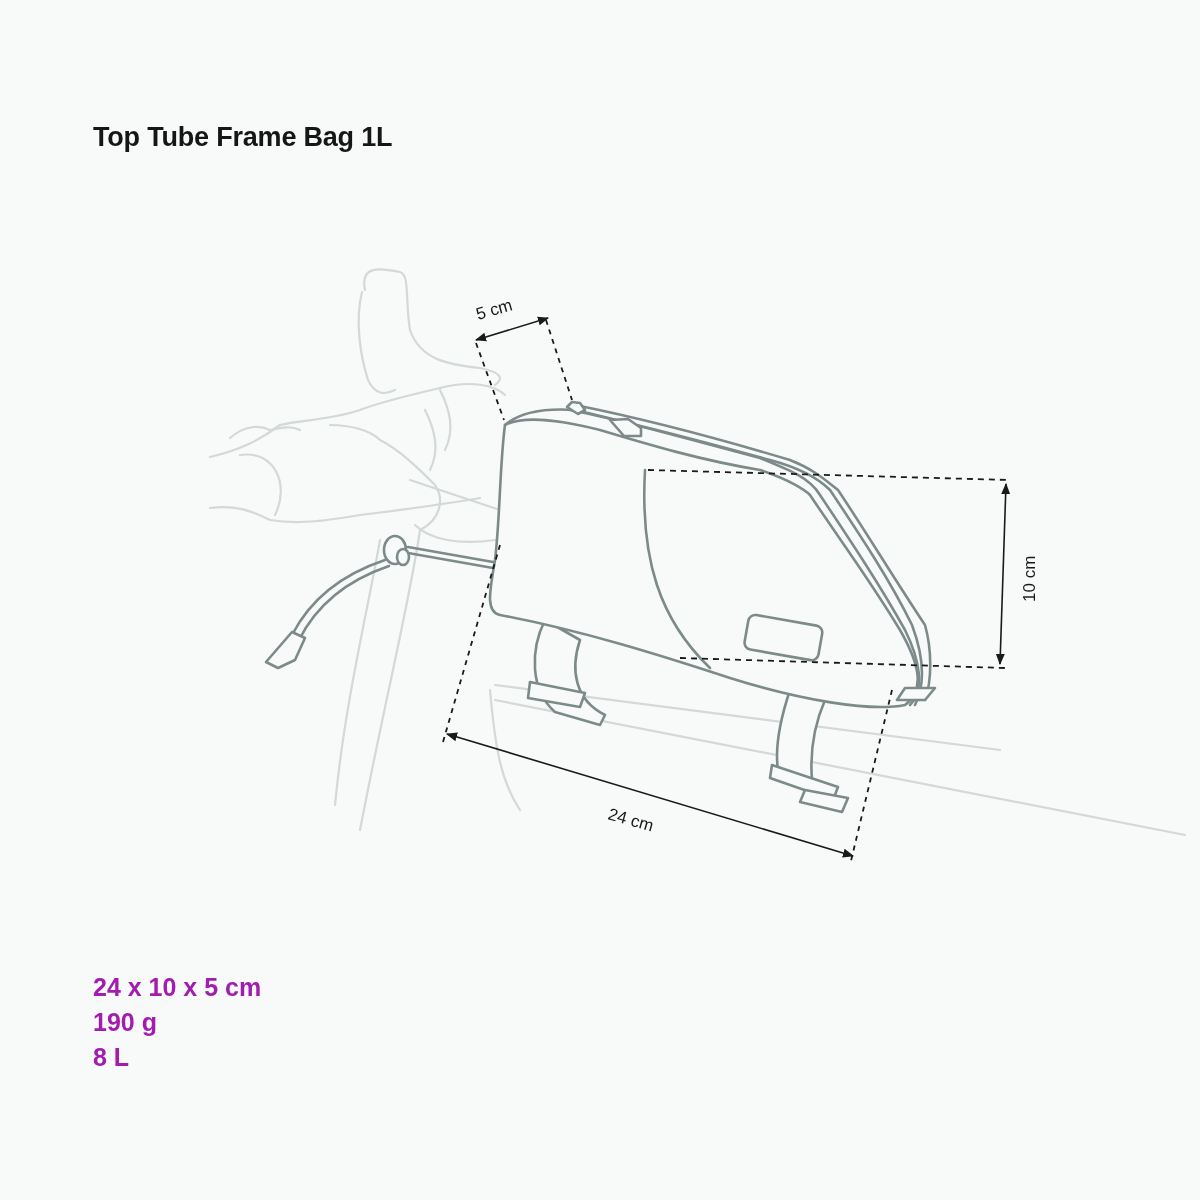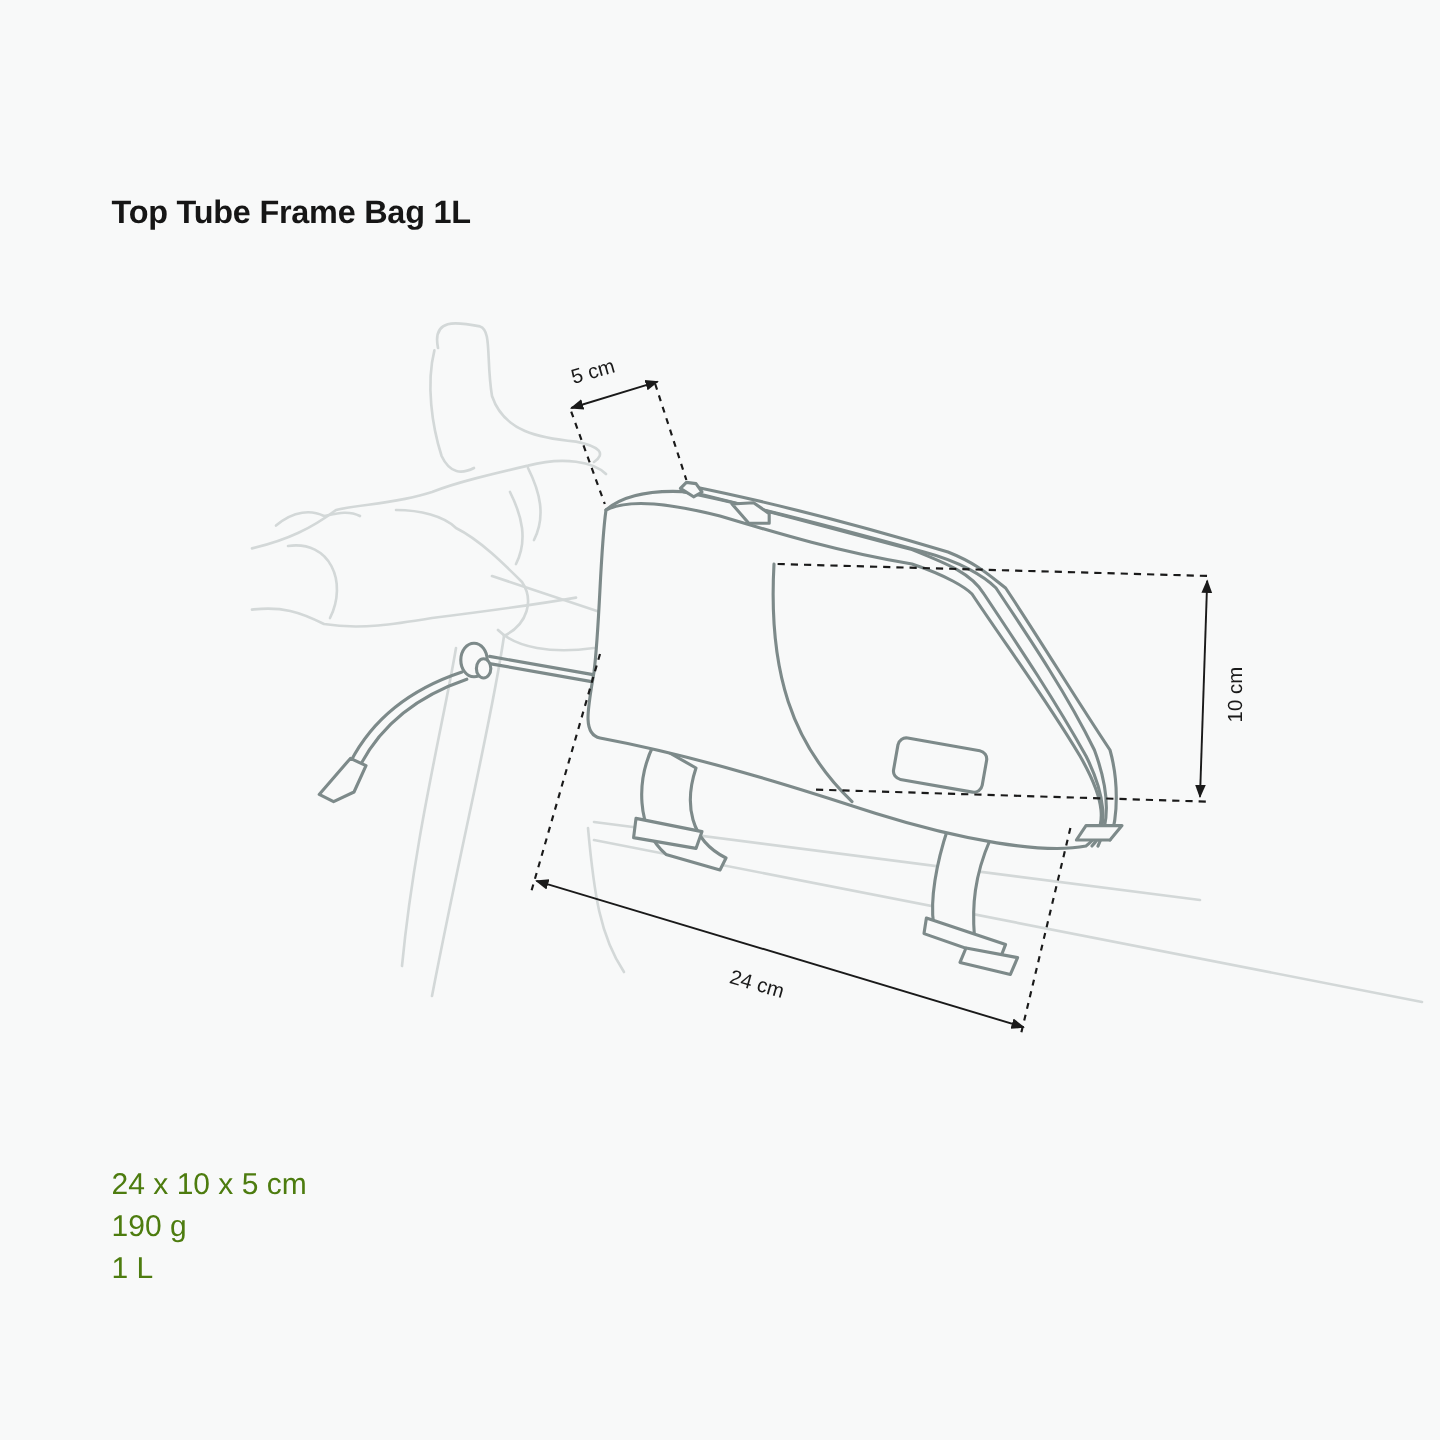--- a/index.html
+++ b/index.html
@@ -2,25 +2,25 @@
 <html><head>
 <meta charset="utf-8">
 <style>
   html, body { margin:0; padding:0; }
   body {
     width:1200px; height:1200px; background:#f8f9f9; position:relative; overflow:hidden;
     font-family:"Liberation Sans", sans-serif; color:#1a1a1a;
   }
   .title {
     position:absolute; left:93px; top:122px; font-size:27px; font-weight:bold;
-    letter-spacing:-0.2px; color:#161616;margin-top:40px;
+    letter-spacing:-0.2px; color:#161616;
   }
   .specs {
-    position:absolute; left:93px; top:970px; font-size:25px; font-weight:normal;
-    line-height:35px; color:#4d7c0f;
+    position:absolute; left:93px; top:970px; font-size:25px; font-weight:bold;
+    line-height:35px; color:#a21caf;
   }
   .specs div { white-space:nowrap; }
   svg.drawing { position:absolute; left:0; top:0; }
   .dim-label { font-family:"Liberation Sans", sans-serif; font-size:17px; fill:#1a1a1a; }
 </style>
 </head>
 <body>
 
 <div class="title">Top Tube Frame Bag 1L</div>
 
@@ -104,14 +104,14 @@
   </g>
 
   <text class="dim-label" x="478" y="320" transform="rotate(-16 478 320)">5 cm</text>
   <text class="dim-label" x="1035" y="602" transform="rotate(-90 1035 602)">10 cm</text>
   <text class="dim-label" x="607" y="819" transform="rotate(16 607 819)">24 cm</text>
 </svg>
 
 <div class="specs">
   <div>24 x 10 x 5 cm</div>
   <div>190 g</div>
-  <div>1 L</div>
+  <div>8 L</div>
 </div>
 
 </body></html>

